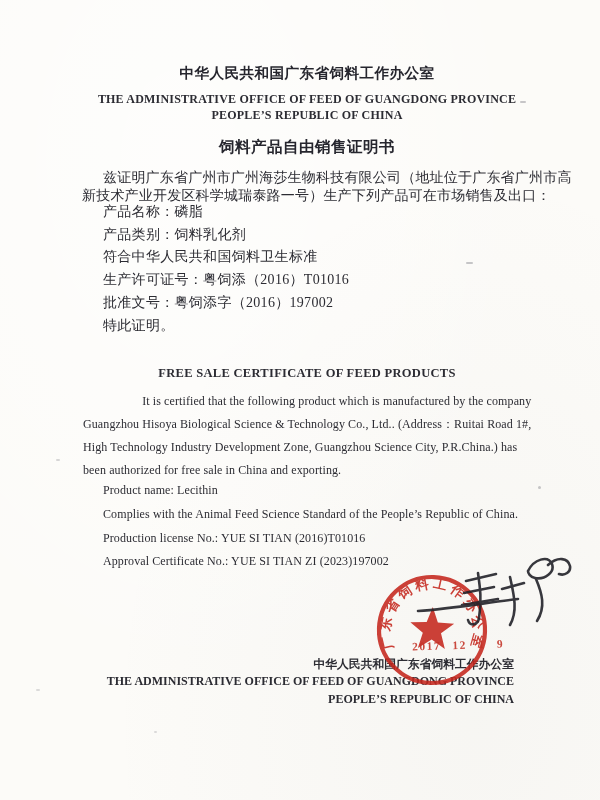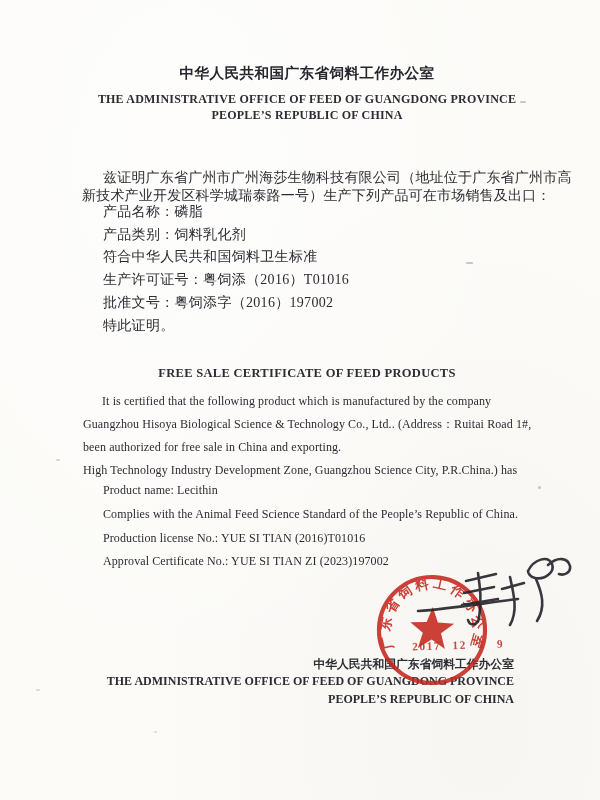--- a/index.html
+++ b/index.html
@@ -23,21 +23,21 @@
   .cn-para-1{top:169px;left:103px;font-size:14px;letter-spacing:.2px;white-space:nowrap;}
   .cn-para-2{top:187px;left:82px;font-size:14px;letter-spacing:.2px;white-space:nowrap;}
 
   .cn-items{top:201px;left:103px;font-size:14px;letter-spacing:.3px;}
   .cn-items .line{line-height:22.7px;white-space:nowrap;}
 
   .en-title{top:366px;font-size:12.5px;font-weight:bold;letter-spacing:.3px;}
 
   .en-para{top:390px;left:83px;font-size:12px;letter-spacing:.1px;}
   .en-para .line{line-height:23px;white-space:nowrap;}
-  .en-para .line.first{padding-left:19px;}
+  .en-para .line.first{padding-left:19px;text-align:right;}
 
   .en-items{top:479px;left:103px;font-size:12px;letter-spacing:.1px;}
   .en-items .line{line-height:23.8px;white-space:nowrap;}
 
   .sig-labels{top:606px;right:195px;text-align:right;font-size:12.2px;}
   .sig-labels .line{line-height:17.6px;white-space:nowrap;}
 
   .office-block{top:655px;right:86px;text-align:right;font-weight:bold;}
   .office-block .line-cn{font-size:11.8px;line-height:18px;white-space:nowrap;font-weight:600;}
   .office-block .line-en{font-size:12px;line-height:17.8px;white-space:nowrap;}
@@ -61,39 +61,40 @@
 </style>
 </head>
 <body>
 
 <div class="page">
 
   <div class="abs center cn-header">中华人民共和国广东省饲料工作办公室</div>
   <div class="abs center en-header-1">THE ADMINISTRATIVE OFFICE OF FEED OF GUANGDONG PROVINCE</div>
   <div class="abs center en-header-2">PEOPLE’S REPUBLIC OF CHINA</div>
 
+  <div class="abs center cn-title">饲料产品自由销售证明书</div>
   <div class="abs cn-para-1">兹证明广东省广州市广州海莎生物科技有限公司（地址位于广东省广州市高</div>
   <div class="abs cn-para-2">新技术产业开发区科学城瑞泰路一号）生产下列产品可在市场销售及出口：</div>
 
   <div class="abs cn-items">
     <div class="line">产品名称：磷脂</div>
     <div class="line">产品类别：饲料乳化剂</div>
     <div class="line">符合中华人民共和国饲料卫生标准</div>
     <div class="line">生产许可证号：粤饲添（2016）T01016</div>
     <div class="line">批准文号：粤饲添字（2016）197002</div>
     <div class="line">特此证明。</div>
   </div>
 
   <div class="abs center en-title">FREE SALE CERTIFICATE OF FEED PRODUCTS</div>
 
   <div class="abs en-para">
     <div class="line first">It is certified that the following product which is manufactured by the company</div>
     <div class="line">Guangzhou Hisoya Biological Science &amp; Technology Co., Ltd.. (Address：Ruitai Road 1#,</div>
+    <div class="line">High Technology Industry Development Zone, Guangzhou Science City, P.R.China.) has</div>
     <div class="line">been authorized for free sale in China and exporting.</div>
-    <div class="line">High Technology Industry Development Zone, Guangzhou Science City, P.R.China.) has</div>
   </div>
 
   <div class="abs en-items">
     <div class="line">Product name: Lecithin</div>
     <div class="line">Complies with the Animal Feed Science Standard of the People’s Republic of China.</div>
     <div class="line">Production license No.: YUE SI TIAN (2016)T01016</div>
     <div class="line">Approval Certificate No.: YUE SI TIAN ZI (2023)197002</div>
   </div>
 
 

